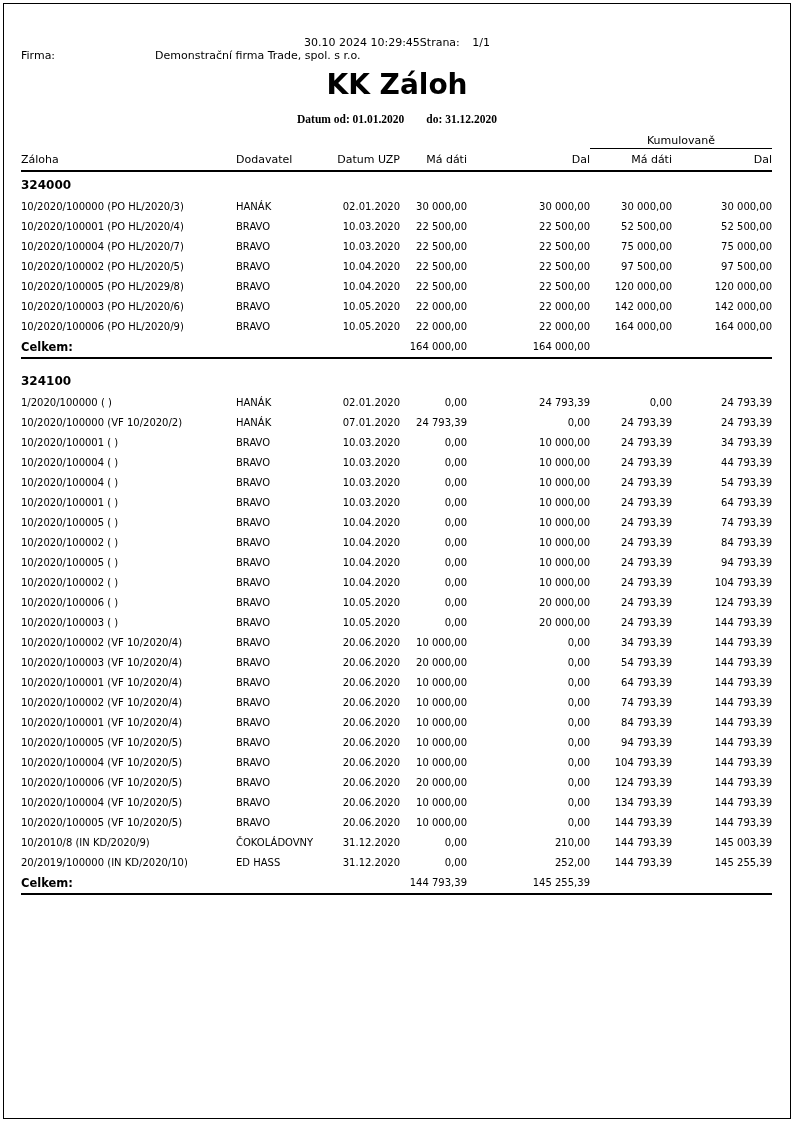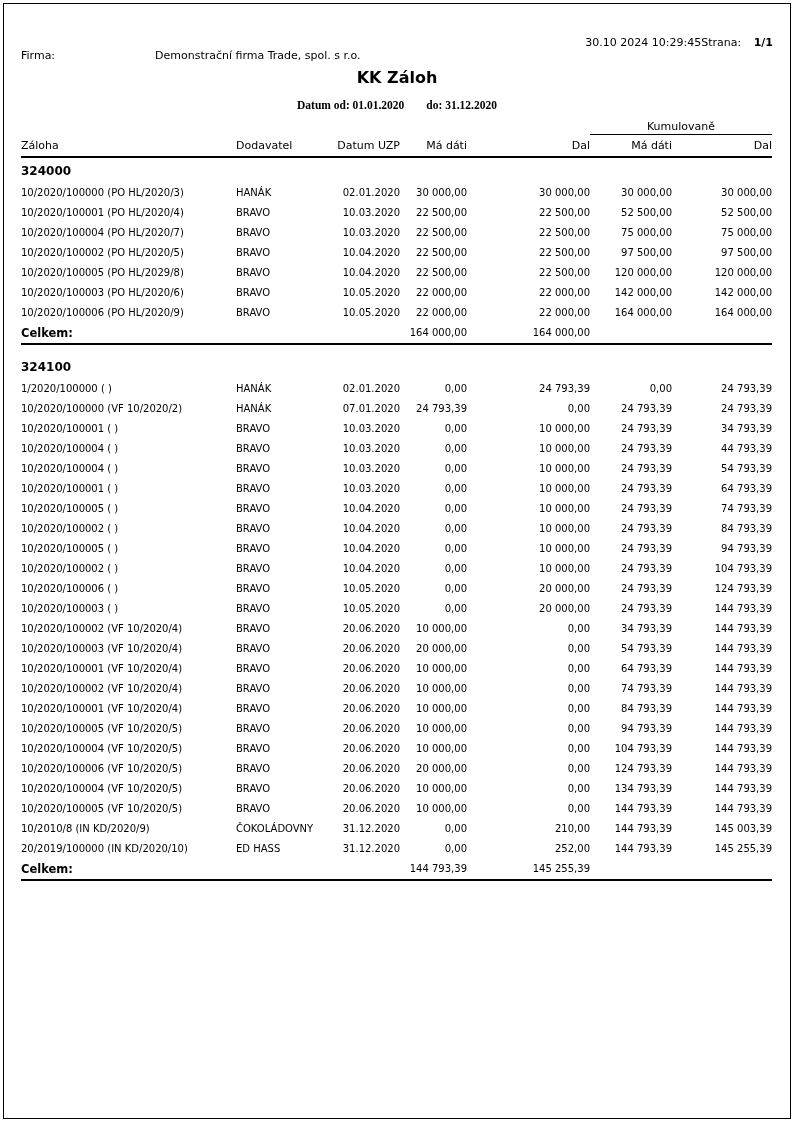--- a/index.html
+++ b/index.html
@@ -4,26 +4,26 @@
 <style>
   * { margin:0; padding:0; box-sizing:border-box; }
   html,body { width:794px; height:1122px; background:#fff; }
   body { font-family:"DejaVu Sans","Liberation Sans",sans-serif; color:#000; position:relative; }
   .frame {
     position:absolute; inset:3px;
     border:1.5px solid #000;
     background:#fff;
     padding:32px 17px 0 17px;
   }
-  .hdr-row { display:flex; justify-content:flex-end; font-size:11px; }
+  .hdr-row { display:flex; justify-content:center; font-size:11px; }
   .page-num span { display:inline-block; }
-  .page-num .num { margin-left:9px;font-weight:bold; }
+  .page-num .num { margin-left:9px; }
   .firma-row { display:flex; font-size:11px; }
   .firma-row .lbl { width:134px; }
-  .title { text-align:center; font-size:16px; font-weight:bold; margin-top:6px; }
+  .title { text-align:center; font-size:28px; font-weight:bold; margin-top:6px; }
   .range { text-align:center; font-size:11.5px; font-weight:bold; margin-top:12px;font-family:Liberation Serif, serif; }
   .range .gap { display:inline-block; width:22px; }
 
   table.report { width:751px; border-collapse:collapse; table-layout:fixed; margin-top:7px; }
   col.c1{width:215px} col.c2{width:79px} col.c3{width:85px} col.c4{width:67px}
   col.c5{width:123px} col.c6{width:82px} col.c7{width:100px}
 
   tr.group-row td { height:16px; vertical-align:bottom;margin-top:36px; }
   td.kumul { text-align:center; font-size:11px; border-bottom:1.5px solid #000; padding-bottom:1px; }
 

